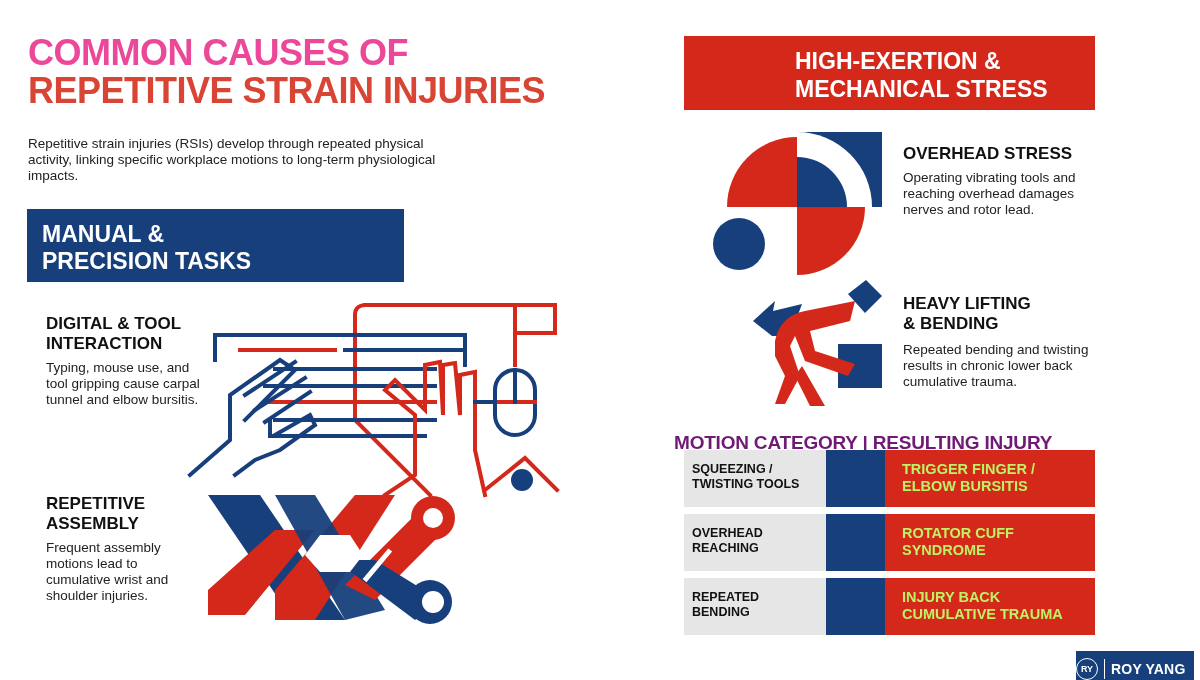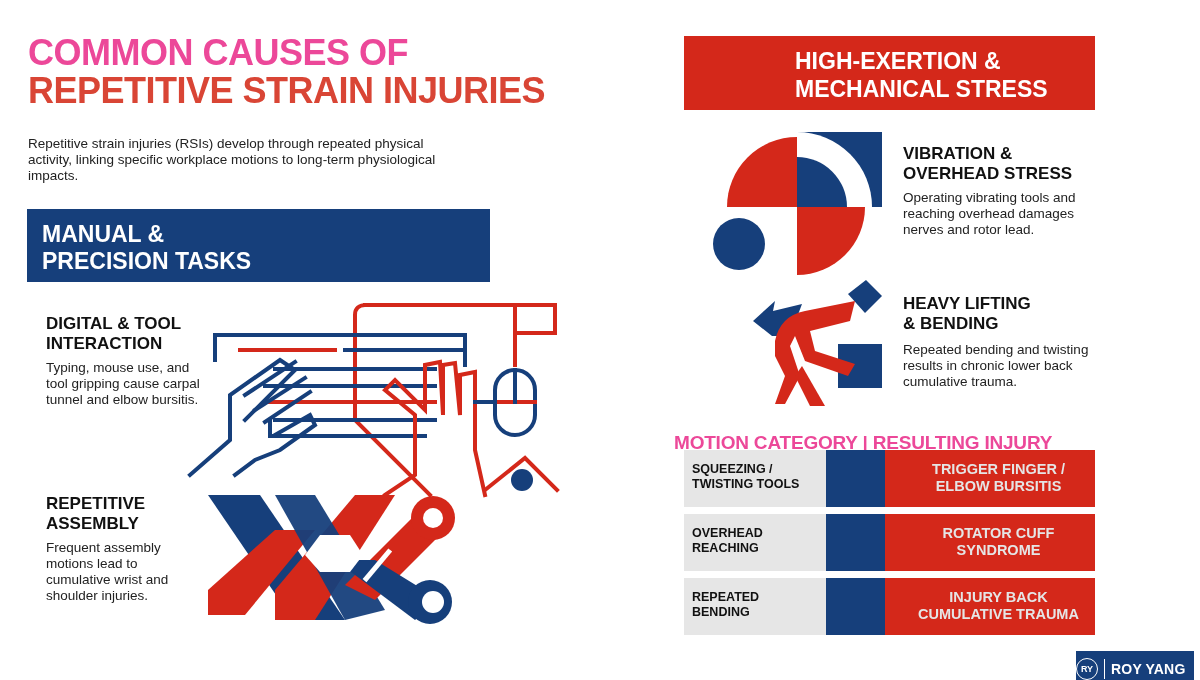--- a/index.html
+++ b/index.html
@@ -10,40 +10,40 @@
 
     
     .title { left: 28px; top: 34px; font-weight: 700; font-size: 36px; line-height: 38px; letter-spacing: -0.5px; }
     .title .line1 { color: #ec4899; display: block; }
     .title .line2 { color: #d94535; display: block; }
 
     .intro { left: 28px; top: 136px; width: 420px; font-size: 13.5px; line-height: 16px; color: #222; }
 
     
     .banner { color: #fff; font-weight: 700; }
-    .banner-blue { left: 27px; top: 209px; width: 463px; height: 73px; background: #163f7b; padding: 12px 0 0 15px; font-size: 23px; line-height: 27px; }
+    .banner-blue { left: 27px; top: 209px; width: 377px; height: 73px; background: #163f7b; padding: 12px 0 0 15px; font-size: 23px; line-height: 27px; }
     .banner-red { left: 684px; top: 36px; width: 411px; height: 74px; background: #d4281a; padding: 11px 0 0 111px; font-size: 23px; line-height: 28px; }
 
     
     .cause-title { font-weight: 700; font-size: 17px; line-height: 20px; color: #111; }
     .cause-desc { font-size: 13.5px; line-height: 16px; color: #222; margin-top: 6px; }
 
     .cause-digital { left: 46px; top: 314px; width: 160px; }
     .cause-assembly { left: 46px; top: 494px; width: 150px; }
     .cause-vibration { left: 903px; top: 144px; width: 200px; }
     .cause-lifting { left: 903px; top: 294px; width: 200px; }
     .cause-lifting .cause-desc { margin-top: 8px; }
 
     
-    .table-heading { left: 674px; top: 432px; font-weight: 700; font-size: 19px; line-height: 22px; color: #ec4899; letter-spacing: -0.2px; }
+    .table-heading { left: 674px; top: 432px; font-weight: 700; font-size: 19px; line-height: 22px; color: #701a75; letter-spacing: -0.2px; }
     .table { left: 684px; top: 450px; width: 411px; }
     .row { position: relative; height: 57px; margin-bottom: 7px; display: flex; }
     .row .motion { width: 142px; background: #e6e6e6; font-weight: 700; font-size: 12.5px; line-height: 15px; color: #111; padding: 12px 0 0 8px; }
     .row .divider { width: 59px; background: #163f7b; }
-    .row .injury { flex: 1; background: #d4281a; color: #e5e5e5; font-weight: 700; font-size: 14.5px; line-height: 17px; padding: 11px 0 0 17px; text-align: center; }
+    .row .injury { flex: 1; background: #d4281a; color: #bef264; font-weight: 700; font-size: 14.5px; line-height: 17px; padding: 11px 0 0 17px; }
 
     
     .logo { left: 1076px; top: 651px; width: 118px; height: 36px; background: #163f7b; display: flex; align-items: center; padding-left: 0; }
     .logo-mark { width: 22px; height: 22px; border: 1.5px solid #fff; border-radius: 50%; color: #fff; font-size: 9px; font-weight: 700; display: flex; align-items: center; justify-content: center; }
     .logo-sep { width: 1px; height: 20px; background: #fff; margin: 0 6px 0 6px; }
     .logo-name { color: #fff; font-weight: 700; font-size: 14px; letter-spacing: 0.2px; }
 
     svg { display: block; }
   </style>
 </head>
@@ -146,21 +146,20 @@
     <path d="M85 0 A75 75 0 0 1 160 75 H85 Z" fill="#ffffff"></path>
     <path d="M85 25 A50 50 0 0 1 135 75 H85 Z" fill="#163f7b"></path>
     <path d="M85 5 A70 70 0 0 0 15 75 H85 Z" fill="#d4281a"></path>
     <path d="M85 75 H153 A68 68 0 0 1 85 143 Z" fill="#d4281a"></path>
     <circle cx="27" cy="112" r="26" fill="#163f7b"></circle>
   </svg>
 </div>
 
 <div class="abs cause-vibration">
   <div class="cause-title">
-    <div>VIBRATION &amp;</div>
     <div>OVERHEAD STRESS</div>
   </div>
   <p class="cause-desc">Operating vibrating tools and reaching overhead damages nerves and rotor lead.</p>
 </div>
 
 <div class="abs" style="left:750px; top:276px;">
   <svg width="135" height="135" viewBox="0 0 135 135">
 
     <polygon points="98,18 116,4 132,20 115,37" fill="#163f7b"></polygon>
 

